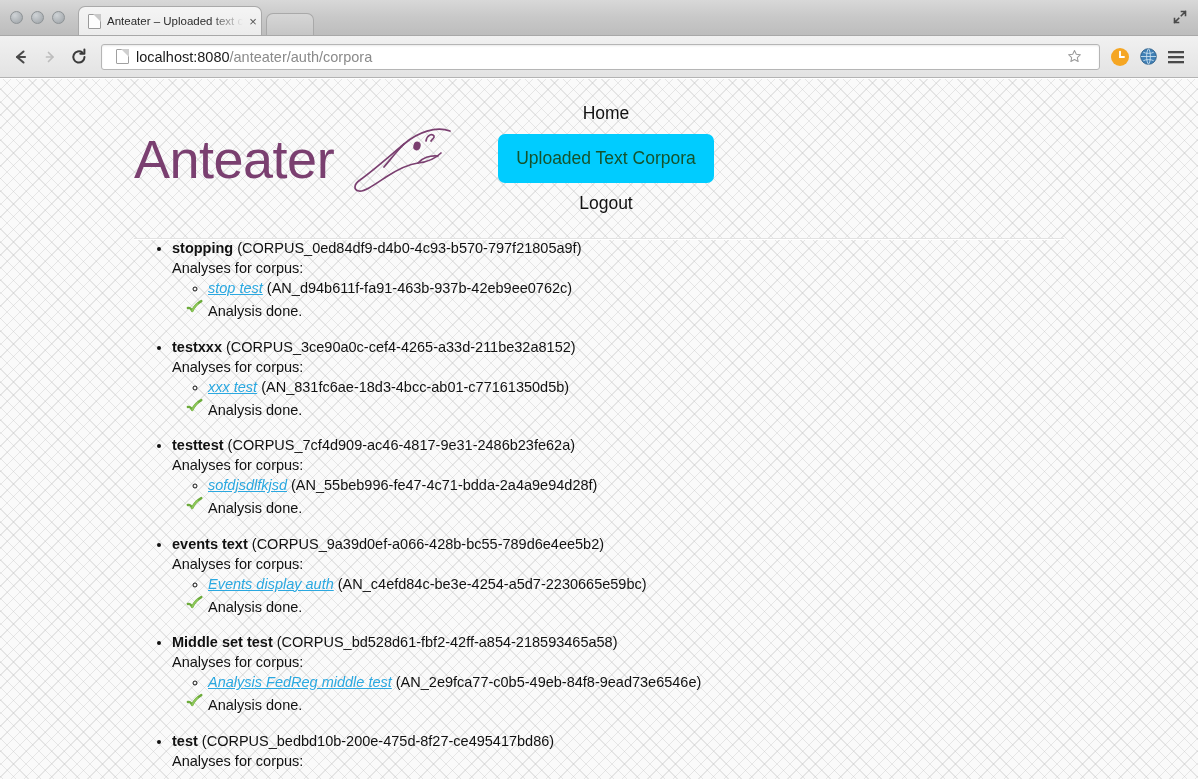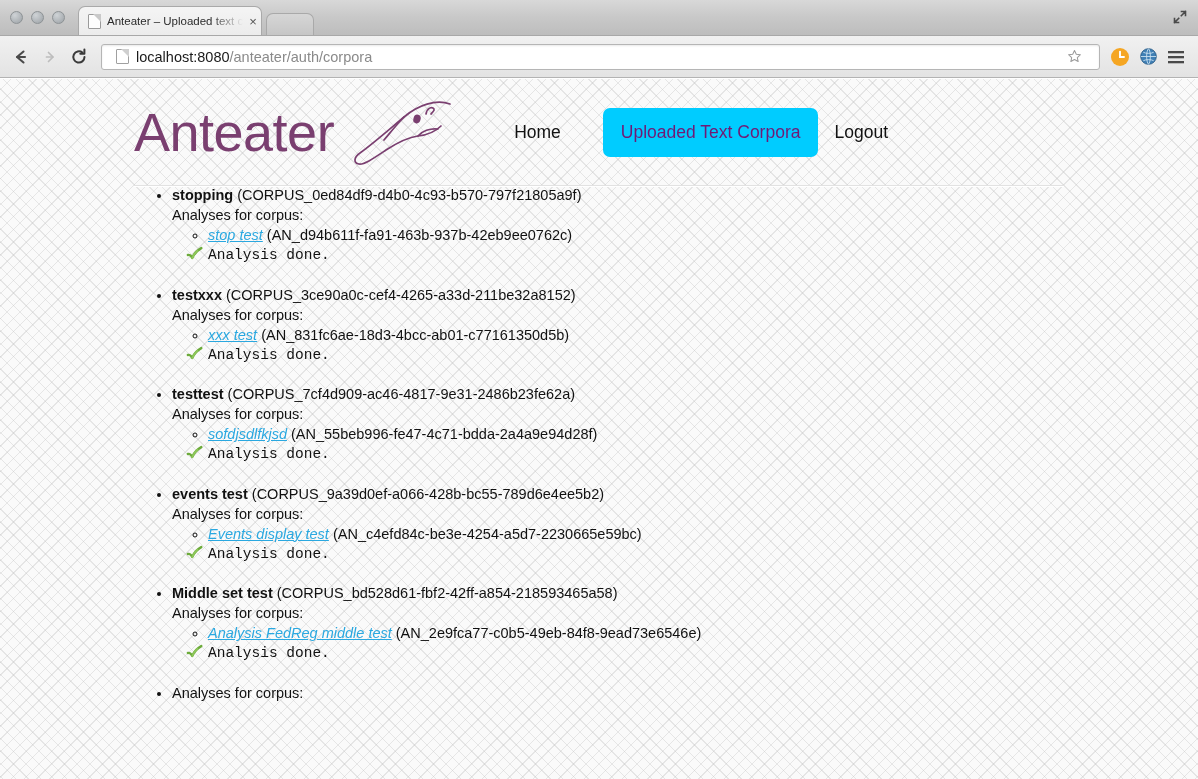--- a/index.html
+++ b/index.html
@@ -245,34 +245,34 @@
     margin-left: 14px;
     margin-top: 2px;
     flex: none;
   }
 
   .mainnav {
     display: flex;
     align-items: center;
     margin-left: 44px;
     gap: 0;
+    flex-direction: column;
   }
   .navlink {
     font-size: 17.5px;
     color: #111111;
     padding: 10px 16px;
     border-radius: 7px;
     white-space: nowrap;
     text-decoration: none;
   }
   .navlink.active {
     background: #00ccff;
-    color: #701a75;
+    color: #14532d;
     padding: 14px 18px;
-    margin-left: 26px;
   }
 
   .page-title {
     font-size: 28px;
     color: #00ccff;
     font-weight: normal;
     margin: 30px 0 10px 8px;
   }
 
   ul.corpora {
@@ -303,24 +303,23 @@
   ul.analyses > li {
     margin-bottom: 1px;
   }
   .analysis-link {
     color: #2aa8e0;
     font-style: italic;
     text-decoration: underline;
   }
   .status-row {
     display: flex;
-    align-items: flex-start;
+    align-items: flex-end;
     margin-top: 1px;
     margin-left: -22px;
-    font-family: Liberation Mono, monospace;
   }
   .status-text {
     margin-left: 5px;
   }
   .check-icon { flex: none; }
 </style>
 </head>
 <body>
 
 <div class="browser">
@@ -461,24 +460,24 @@
               <li><a class="analysis-link" href="#">sofdjsdlfkjsd</a> <span>(AN_55beb996-fe47-4c71-bdda-2a4a9e94d28f)</span><div class="status-row">
                   <span><svg class="check-icon" width="17" height="17" viewBox="0 0 18 18">
                       <path d="M2 9.5 C4 9, 5.5 10.5, 6.6 12.6 C8.6 8.2, 12 4.4, 16.2 2.2" stroke="#6cab3a" stroke-width="2.6" fill="none" stroke-linecap="round" stroke-linejoin="round"></path>
                       <path d="M6.6 12.6 C7.6 10.5, 9.4 7.2, 12 5" stroke="#8dc65a" stroke-width="2" fill="none" stroke-linecap="round"></path>
                     </svg></span>
                   <span class="status-text">Analysis done.</span>
                 </div></li>
             </ul>
           </li>
           <li>
-            <div><span class="corpus-name">events test</span> <span class="corpus-id">(CORPUS_9a39d0ef-a066-428b-bc55-789d6e4ee5b2)</span></div>
+            <div><span class="corpus-name">events text</span> <span class="corpus-id">(CORPUS_9a39d0ef-a066-428b-bc55-789d6e4ee5b2)</span></div>
             <div class="analyses-label">Analyses for corpus:</div>
             <ul class="analyses">
-              <li><a class="analysis-link" href="#">Events display test</a> <span>(AN_c4efd84c-be3e-4254-a5d7-2230665e59bc)</span><div class="status-row">
+              <li><a class="analysis-link" href="#">Events display auth</a> <span>(AN_c4efd84c-be3e-4254-a5d7-2230665e59bc)</span><div class="status-row">
                   <span><svg class="check-icon" width="17" height="17" viewBox="0 0 18 18">
                       <path d="M2 9.5 C4 9, 5.5 10.5, 6.6 12.6 C8.6 8.2, 12 4.4, 16.2 2.2" stroke="#6cab3a" stroke-width="2.6" fill="none" stroke-linecap="round" stroke-linejoin="round"></path>
                       <path d="M6.6 12.6 C7.6 10.5, 9.4 7.2, 12 5" stroke="#8dc65a" stroke-width="2" fill="none" stroke-linecap="round"></path>
                     </svg></span>
                   <span class="status-text">Analysis done.</span>
                 </div></li>
             </ul>
           </li>
           <li>
             <div><span class="corpus-name">Middle set test</span> <span class="corpus-id">(CORPUS_bd528d61-fbf2-42ff-a854-218593465a58)</span></div>
@@ -487,18 +486,19 @@
               <li><a class="analysis-link" href="#">Analysis FedReg middle test</a> <span>(AN_2e9fca77-c0b5-49eb-84f8-9ead73e6546e)</span><div class="status-row">
                   <span><svg class="check-icon" width="17" height="17" viewBox="0 0 18 18">
                       <path d="M2 9.5 C4 9, 5.5 10.5, 6.6 12.6 C8.6 8.2, 12 4.4, 16.2 2.2" stroke="#6cab3a" stroke-width="2.6" fill="none" stroke-linecap="round" stroke-linejoin="round"></path>
                       <path d="M6.6 12.6 C7.6 10.5, 9.4 7.2, 12 5" stroke="#8dc65a" stroke-width="2" fill="none" stroke-linecap="round"></path>
                     </svg></span>
                   <span class="status-text">Analysis done.</span>
                 </div></li>
             </ul>
           </li>
           <li>
+            <div><span class="corpus-name">test</span> <span class="corpus-id">(CORPUS_bedbd10b-200e-475d-8f27-ce495417bd86)</span></div>
             <div class="analyses-label">Analyses for corpus:</div>
           </li>
         </ul>
     </div>
   </div>
 </div>
 
 </body></html>

